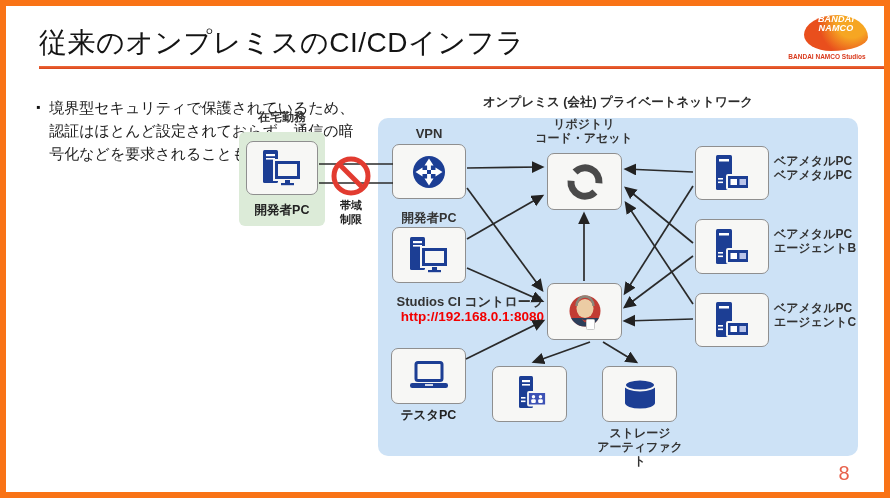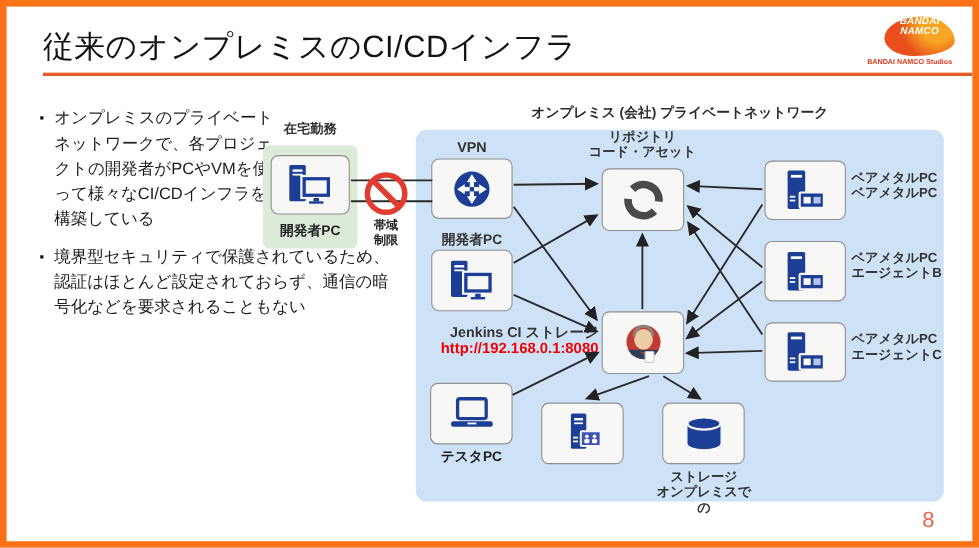--- a/index.html
+++ b/index.html
@@ -47,23 +47,20 @@
   <div class="title-rule"></div>
   <div class="logo">
     <div class="logo-text">
       <span>BANDAI</span><br>
       <span>NAMCO</span>
     </div>
   </div>
   <div class="logo-sub">BANDAI NAMCO Studios</div>
 
   <div class="bullets">
-    <div class="bullet narrow">
-        <span class="bt">オンプレミスのプライベートネットワークで、各プロジェクトの開発者がPCやVMを使って様々なCI/CDインフラを構築している</span>
-      </div>
     <div class="bullet wide">
         <span class="bt">境界型セキュリティで保護されているため、認証はほとんど設定されておらず、通信の暗号化などを要求されることもない</span>
       </div>
   </div>
 
   <div class="lbl" style="left:233px; top:104px; width:86px;">在宅勤務</div>
   <div class="home-box"></div>
   <div class="node" style="left:240px; top:135px; width:72px; height:54px;">
     <svg width="44" height="38" viewBox="0 0 44 38">
       <rect x="3" y="1" width="15" height="33" rx="1.5" fill="#1c3e94"></rect>
@@ -124,21 +121,21 @@
   <div class="node" style="left:541px; top:147px; width:75px; height:57px;">
     <svg width="46" height="46" viewBox="0 0 46 46">
       <g transform="translate(23,23) rotate(25)" stroke="#4a4a4a" stroke-width="7" fill="none">
         <path d="M -13.2 -4.8 A 14 14 0 0 1 13.2 -4.8"></path>
         <path d="M 13.2 4.8 A 14 14 0 0 1 -13.2 4.8"></path>
       </g>
     </svg>
   </div>
 
   <div class="jenkins-lbls">
-    <div class="l1">Jenkins CI ストレージ</div>
+    <div class="l1">Studios CI コントローラ</div>
     <div class="l2">http://192.168.0.1:8080</div>
   </div>
   <div class="node" style="left:541px; top:277px; width:75px; height:57px;">
     <svg width="40" height="40" viewBox="0 0 40 40">
       <defs>
           <clipPath id="jc">
             <circle cx="20" cy="19" r="15.5"></circle>
           </clipPath>
         </defs>
       <circle cx="20" cy="19" r="15.5" fill="#c23b33"></circle>
@@ -175,21 +172,21 @@
   </div>
 
   <div class="node" style="left:596px; top:360px; width:75px; height:56px;">
     <svg width="40" height="36" viewBox="0 0 40 36">
       <path d="M5 9 L5 27 A15 5.5 0 0 0 35 27 L35 9 Z" fill="#1c3e94"></path>
       <ellipse cx="20" cy="9" rx="15" ry="5.5" fill="#1c3e94" stroke="#f7f7f5" stroke-width="2"></ellipse>
     </svg>
   </div>
   <div class="lbl" style="left:588px; top:420px; width:92px; font-size:12px; color:#333;">
     <span>ストレージ</span><br>
-    <span>オンプレミスでの</span>
+    <span>アーティファクト</span>
   </div>
 
   <div class="node" style="left:689px; top:140px; width:74px; height:54px;">
     <svg width="42" height="38" viewBox="0 0 42 38">
       <rect x="5" y="1" width="16" height="35" rx="1.5" fill="#1c3e94"></rect>
       <rect x="8" y="5" width="10" height="2.5" fill="#fff"></rect>
       <rect x="7" y="24" width="5" height="1.6" fill="#fff"></rect>
       <rect x="7" y="27.5" width="5" height="1.6" fill="#fff"></rect>
       <rect x="16" y="21" width="22" height="14" rx="1" fill="#1c3e94" stroke="#f7f7f5" stroke-width="2"></rect>
       <rect x="19.5" y="25" width="6.5" height="6" fill="#fff"></rect>

